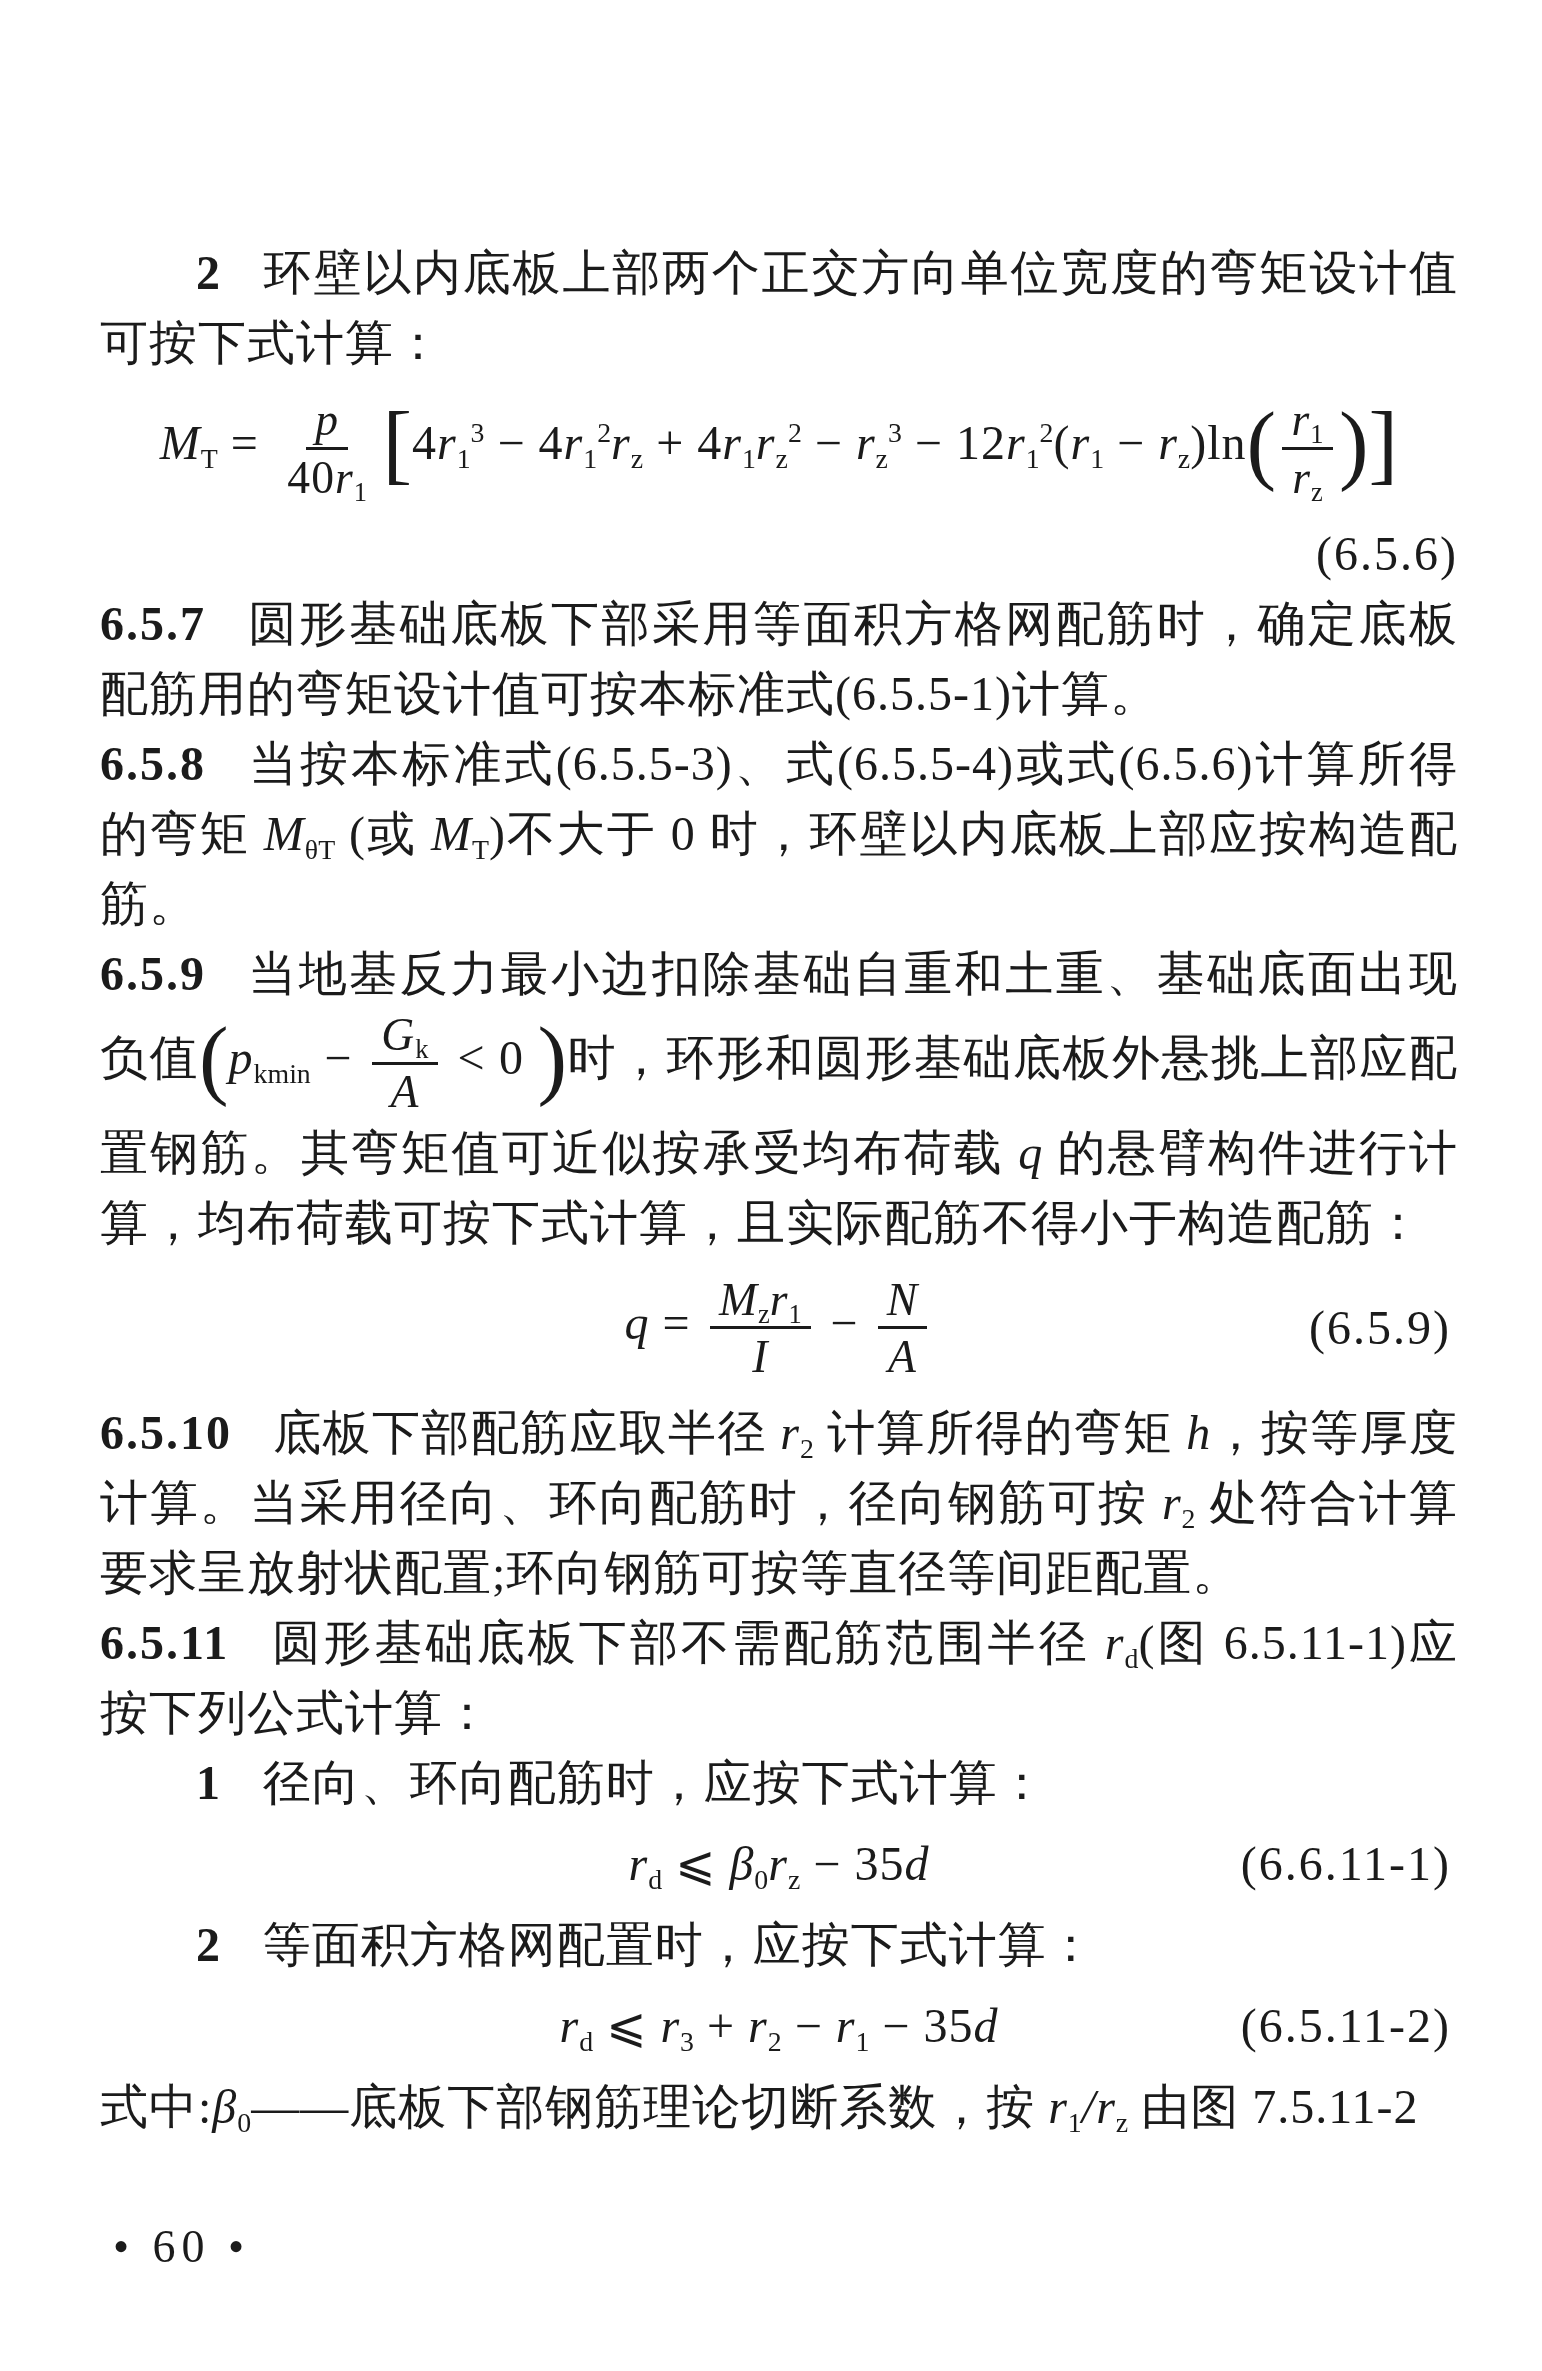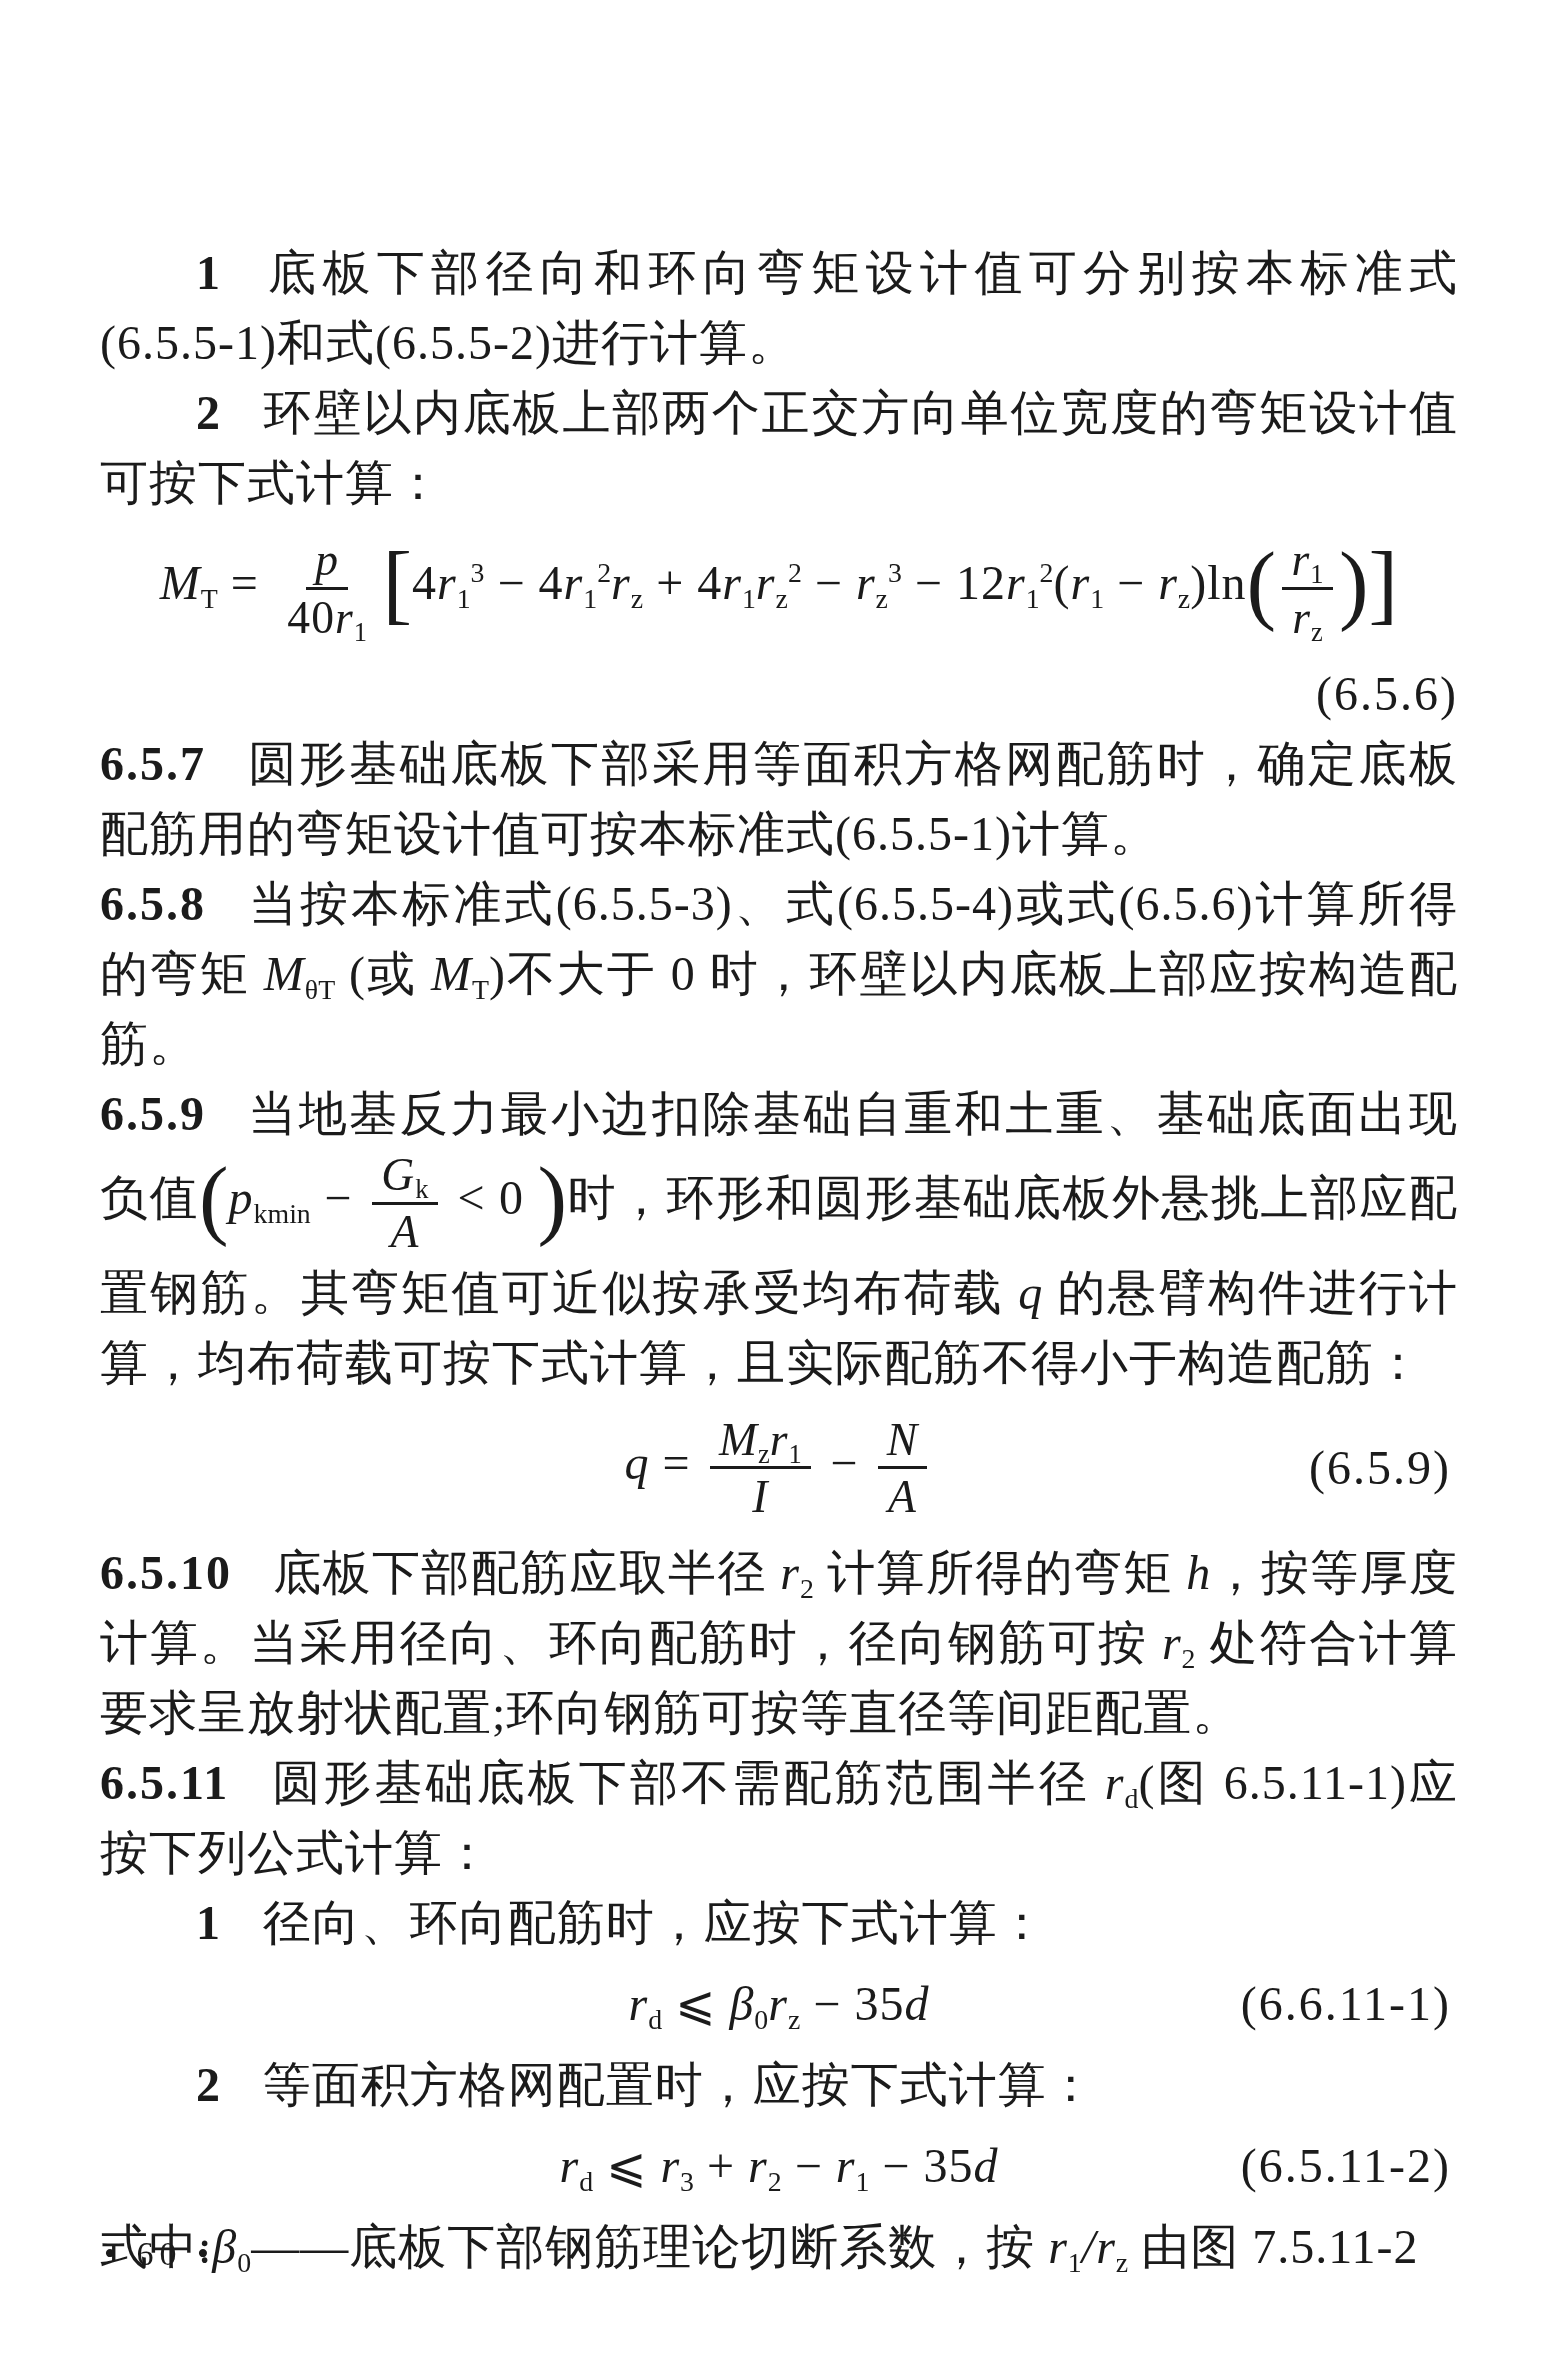--- a/index.html
+++ b/index.html
@@ -73,34 +73,31 @@
     font-style: normal;
     letter-spacing: 2px;
   }
   .eqno-line {
     text-align: right;
     line-height: 70px;
     letter-spacing: 2px;
   }
   .page-number {
     position: absolute;
-    left: 104px;
+    left: 113px;
     bottom: 98px;
-    font-size: 34px;
+    font-size: 46px;
     letter-spacing: 6px;
   }
 </style>
 </head>
 <body>
 
 <div class="sheet">
 
-  <p class="para indent">
-    <b class="pnum">1</b><span><span class="t-rm">底板下部径向和环向弯矩设计值可分别按本标准式(6.5.5-1)和式(6.5.5-2)进行计算。</span></span>
-  </p>
 
   <p class="para indent">
     <b class="pnum">2</b><span><span class="t-rm">环壁以内底板上部两个正交方向单位宽度的弯矩设计值可按下式计算：</span></span>
   </p>
 
   <div class="eqline">
     <span><span class="vb">M</span><sub class="ms">T</sub><span class="t-rm"> = </span><span class="frac">
           <span class="fnum"><span class="t-i">p</span></span>
           <span class="fden"><span class="t-rm">40</span><span class="vb">r</span><sub class="ms">1</sub></span>
         </span><span class="t-big">[</span><span class="t-rm">4</span><span class="vb">r</span><sub class="ms">1</sub><sup class="ms">3</sup><span class="t-rm"> − </span><span class="t-rm">4</span><span class="vb">r</span><sub class="ms">1</sub><sup class="ms">2</sup><span class="vb">r</span><sub class="ms">z</sub><span class="t-rm"> + </span><span class="t-rm">4</span><span class="vb">r</span><sub class="ms">1</sub><span class="vb">r</span><sub class="ms">z</sub><sup class="ms">2</sup><span class="t-rm"> − </span><span class="vb">r</span><sub class="ms">z</sub><sup class="ms">3</sup><span class="t-rm"> − </span><span class="t-rm">12</span><span class="vb">r</span><sub class="ms">1</sub><sup class="ms">2</sup><span class="t-rm">(</span><span class="vb">r</span><sub class="ms">1</sub><span class="t-rm"> − </span><span class="vb">r</span><sub class="ms">z</sub><span class="t-rm">)</span><span class="t-rm">ln</span><span class="t-big">(</span><span class="frac">

